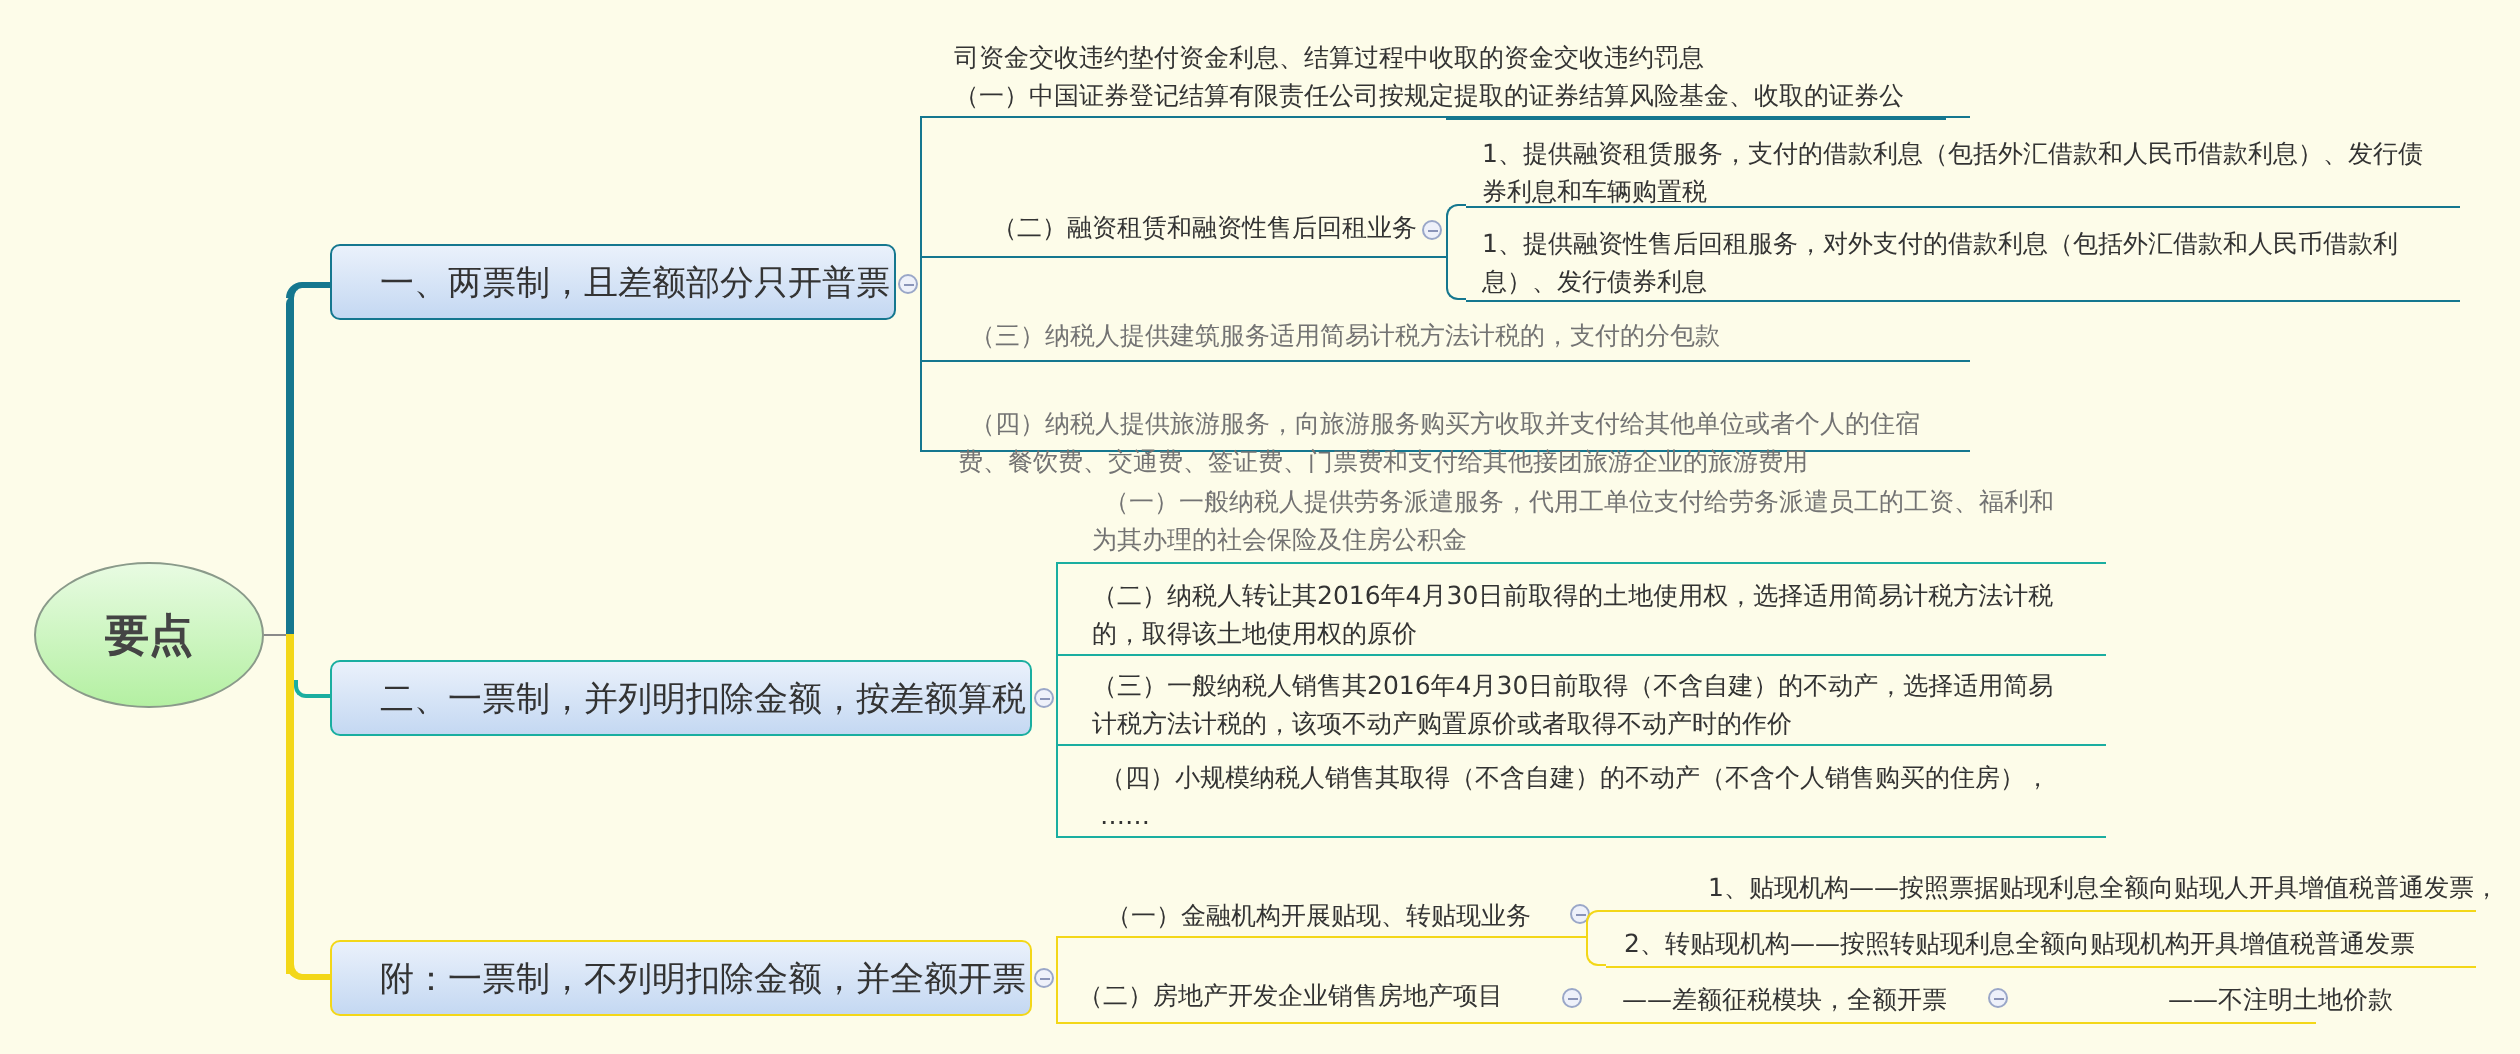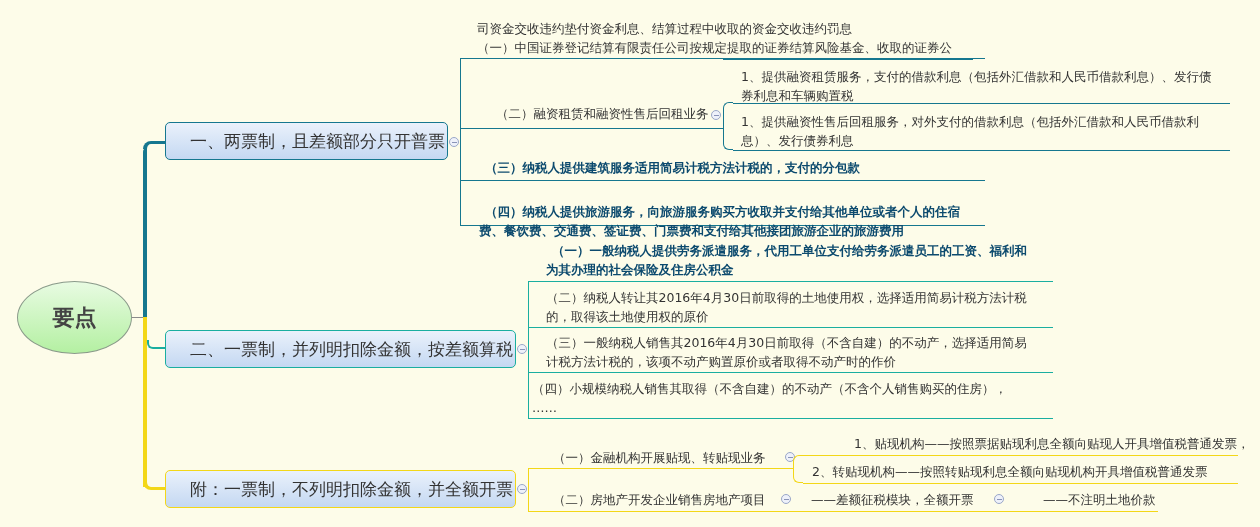--- a/index.html
+++ b/index.html
@@ -38,21 +38,21 @@
   .collapse {
     position: absolute; width: 10px; height: 10px; border-radius: 50%;
     border: 1px solid #9aa7c8; background: #eef1fa;
     display: flex; align-items: center; justify-content: center;
   }
   .collapse::after { content: ""; width: 5px; height: 1px; background: #8a94b8; }
 
   .txt {
     position: absolute; font-size: 12.5px; line-height: 19px; color: #333;
   }
-  .red { color: #0c4a6e; font-weight: bold; }
+  .red { color: #737373; font-weight: normal; }
 </style>
 </head>
 <body>
 
 <div class="hl" style="left:132px;top:317px;width:12px;border-top:1px solid #8a8a8a;"></div>
 
 <div class="vl" style="left:143px;top:148px;height:170px;border-left:4px solid #15778f;border-top-left-radius:8px;"></div>
 <div class="hl" style="left:143px;top:141px;width:22px;height:8px;border-top:3px solid #15778f;border-left:4px solid #15778f;border-top-left-radius:8px;"></div>
 
 <div class="vl" style="left:143px;top:317px;height:170px;border-left:4px solid #f3d718;"></div>
@@ -124,21 +124,21 @@
   <div>为其办理的社会保险及住房公积金</div>
 </div>
 <div class="txt" style="left:546px;top:288px;width:510px;">
   <div>（二）纳税人转让其2016年4月30日前取得的土地使用权，选择适用简易计税方法计税</div>
   <div>的，取得该土地使用权的原价</div>
 </div>
 <div class="txt" style="left:546px;top:333px;width:510px;">
   <div>（三）一般纳税人销售其2016年4月30日前取得（不含自建）的不动产，选择适用简易</div>
   <div>计税方法计税的，该项不动产购置原价或者取得不动产时的作价</div>
 </div>
-<div class="txt" style="left:532px;top:379px;width:510px;">
+<div class="txt" style="left:550px;top:379px;width:510px;">
   <div>（四）小规模纳税人销售其取得（不含自建）的不动产（不含个人销售购买的住房），</div>
   <div>……</div>
 </div>
 
 <div class="main-node mn3">
   <span>附：一票制，不列明扣除金额，并全额开票</span>
 </div>
 <div class="collapse" style="left:517px;top:484px;"></div>
 
 <div class="vl" style="left:528px;top:468px;height:44px;border-left:1.5px solid #f3d718;"></div>
@@ -154,25 +154,25 @@
 <div class="hl" style="left:803px;top:455px;width:435px;border-top:1.5px solid #f3d718;"></div>
 <div class="hl" style="left:803px;top:483px;width:435px;border-top:1.5px solid #f3d718;"></div>
 
 <div class="txt" style="left:812px;top:434px;margin-left:42px;">
   <span>1、贴现机构——按照票据贴现利息全额向贴现人开具增值税普通发票，</span>
 </div>
 <div class="txt" style="left:812px;top:462px;">
   <span>2、转贴现机构——按照转贴现利息全额向贴现机构开具增值税普通发票</span>
 </div>
 
-<div class="txt" style="left:553px;top:490px;">
+<div class="txt" style="left:539px;top:490px;font-family:Liberation Mono, monospace;">
   <span>（二）房地产开发企业销售房地产项目</span>
 </div>
 <div class="collapse" style="left:781px;top:494px;"></div>
 
 <div class="txt" style="left:811px;top:490px;">
   <span>——差额征税模块，全额开票</span>
 </div>
 <div class="collapse" style="left:994px;top:494px;"></div>
 
-<div class="txt" style="left:1043px;top:490px;">
+<div class="txt" style="left:1084px;top:490px;">
   <span>——不注明土地价款</span>
 </div>
 
 </body></html>

